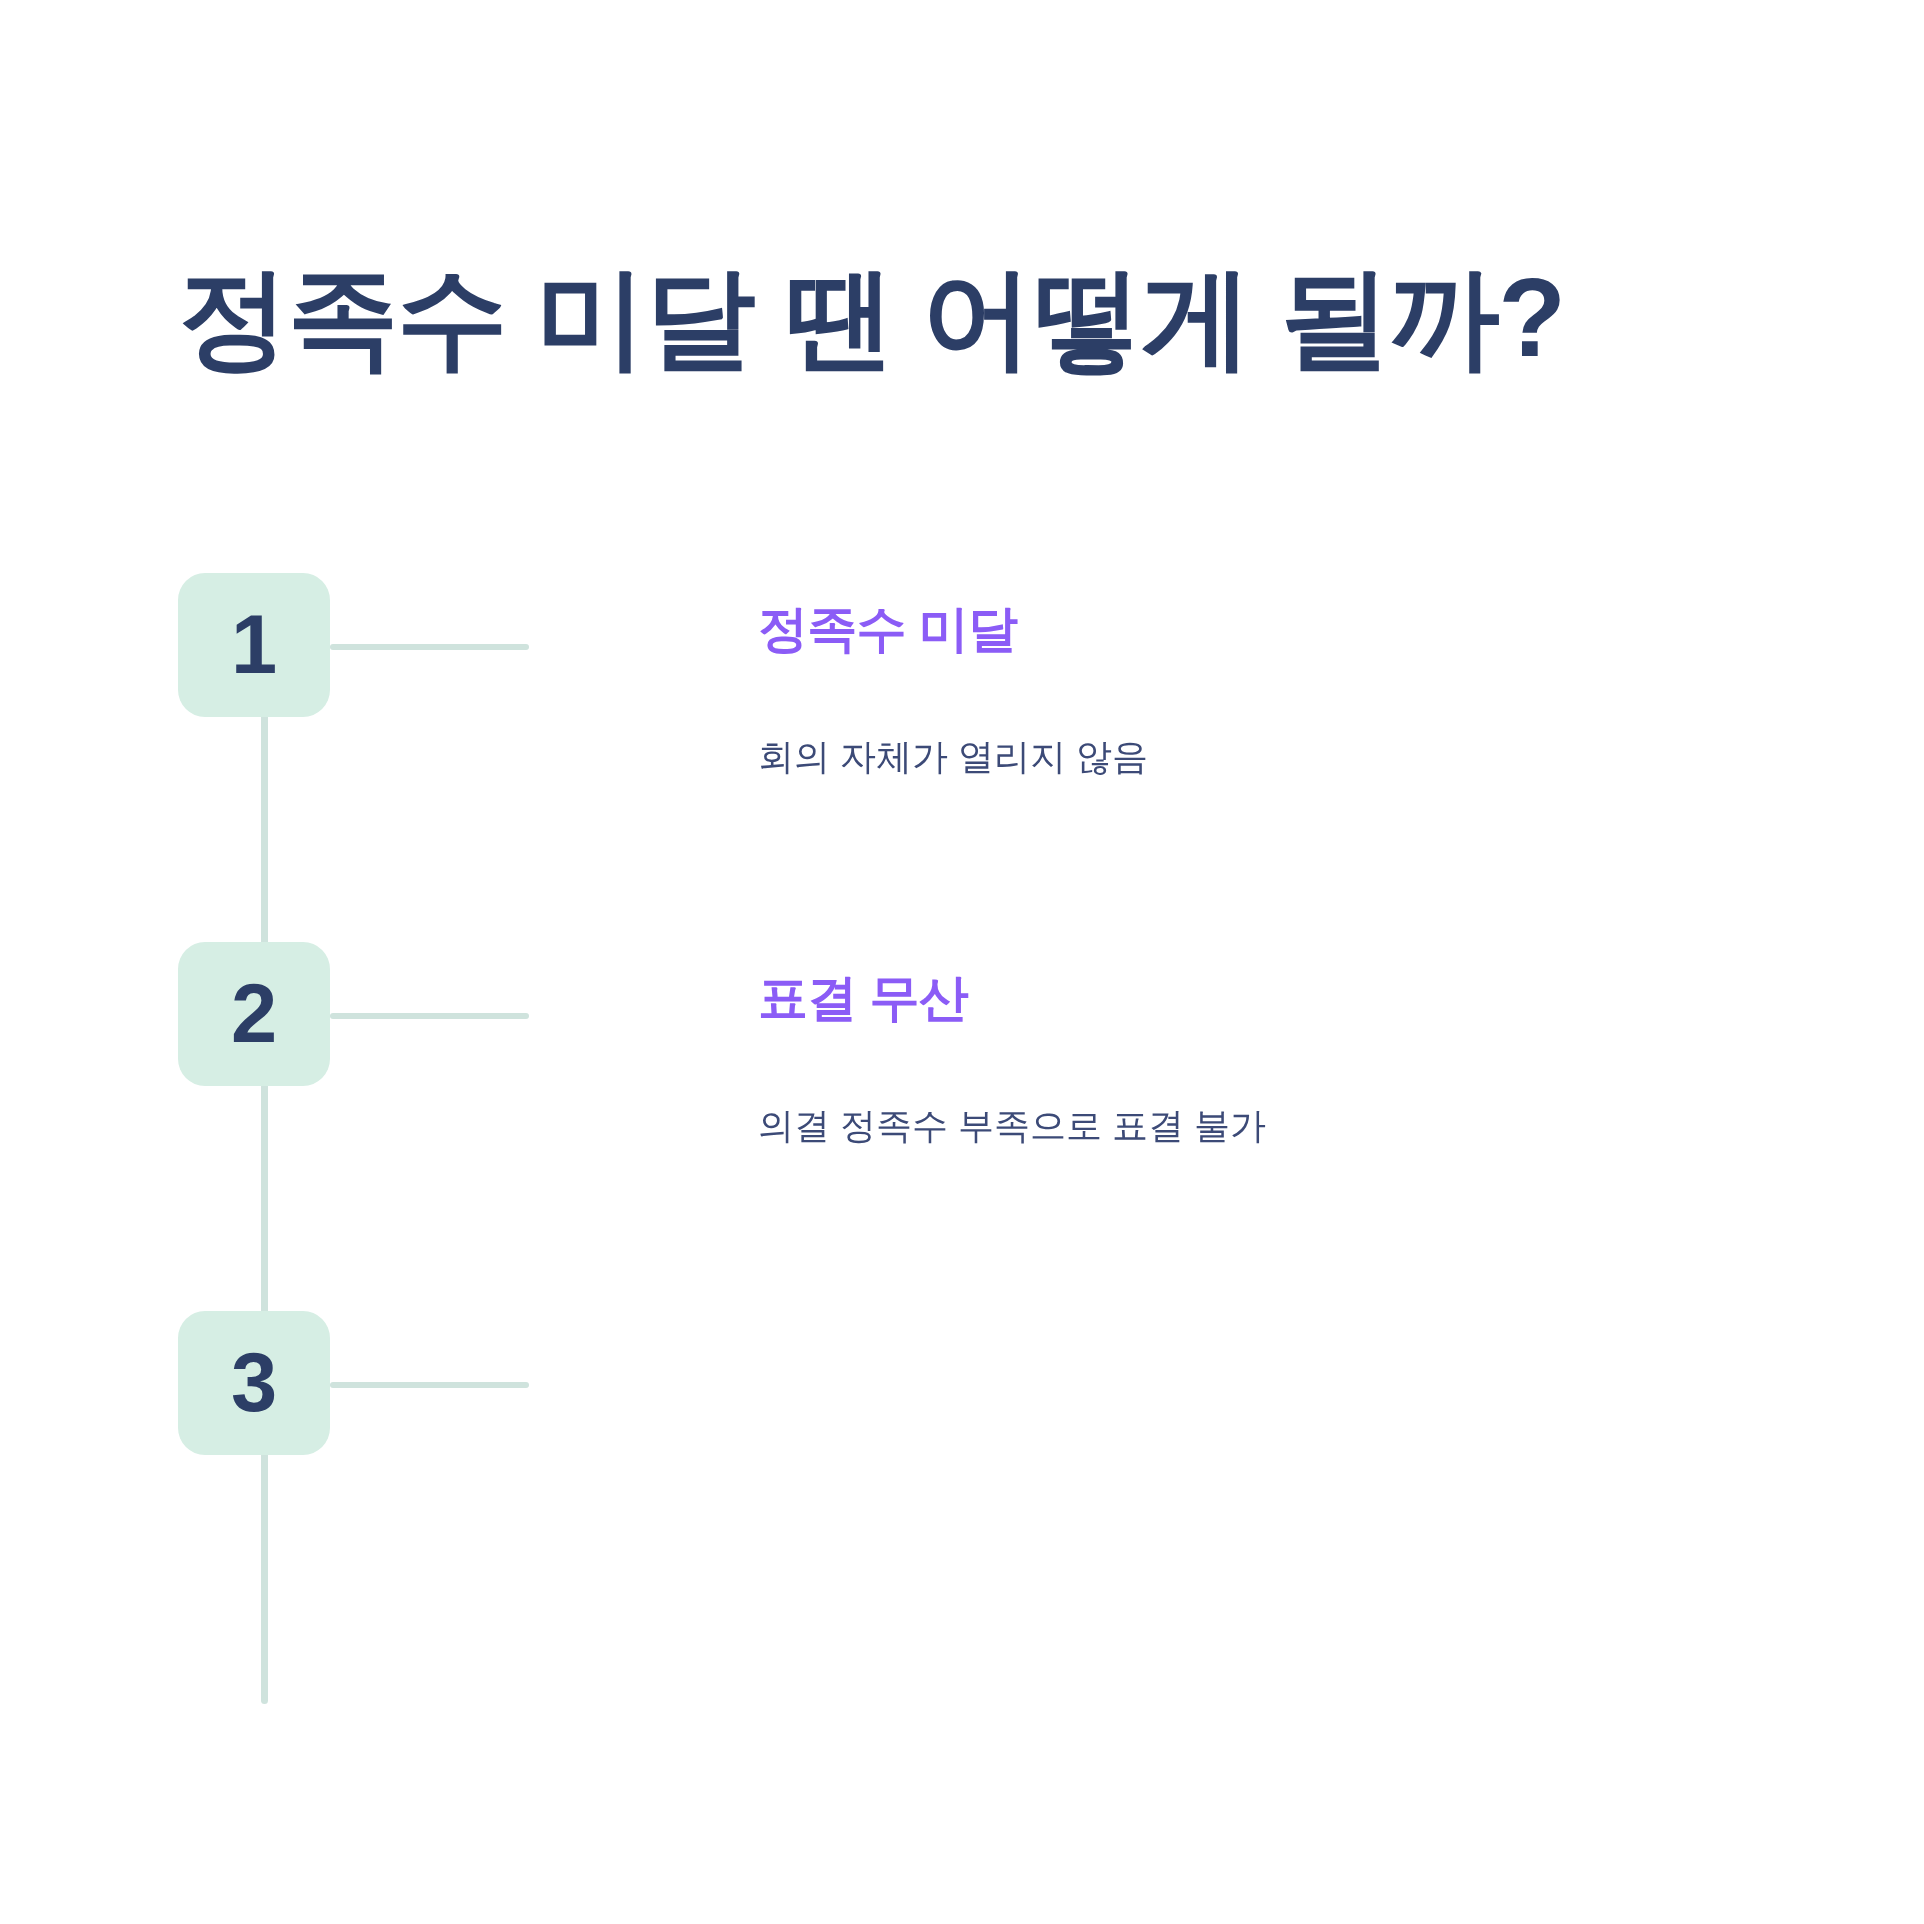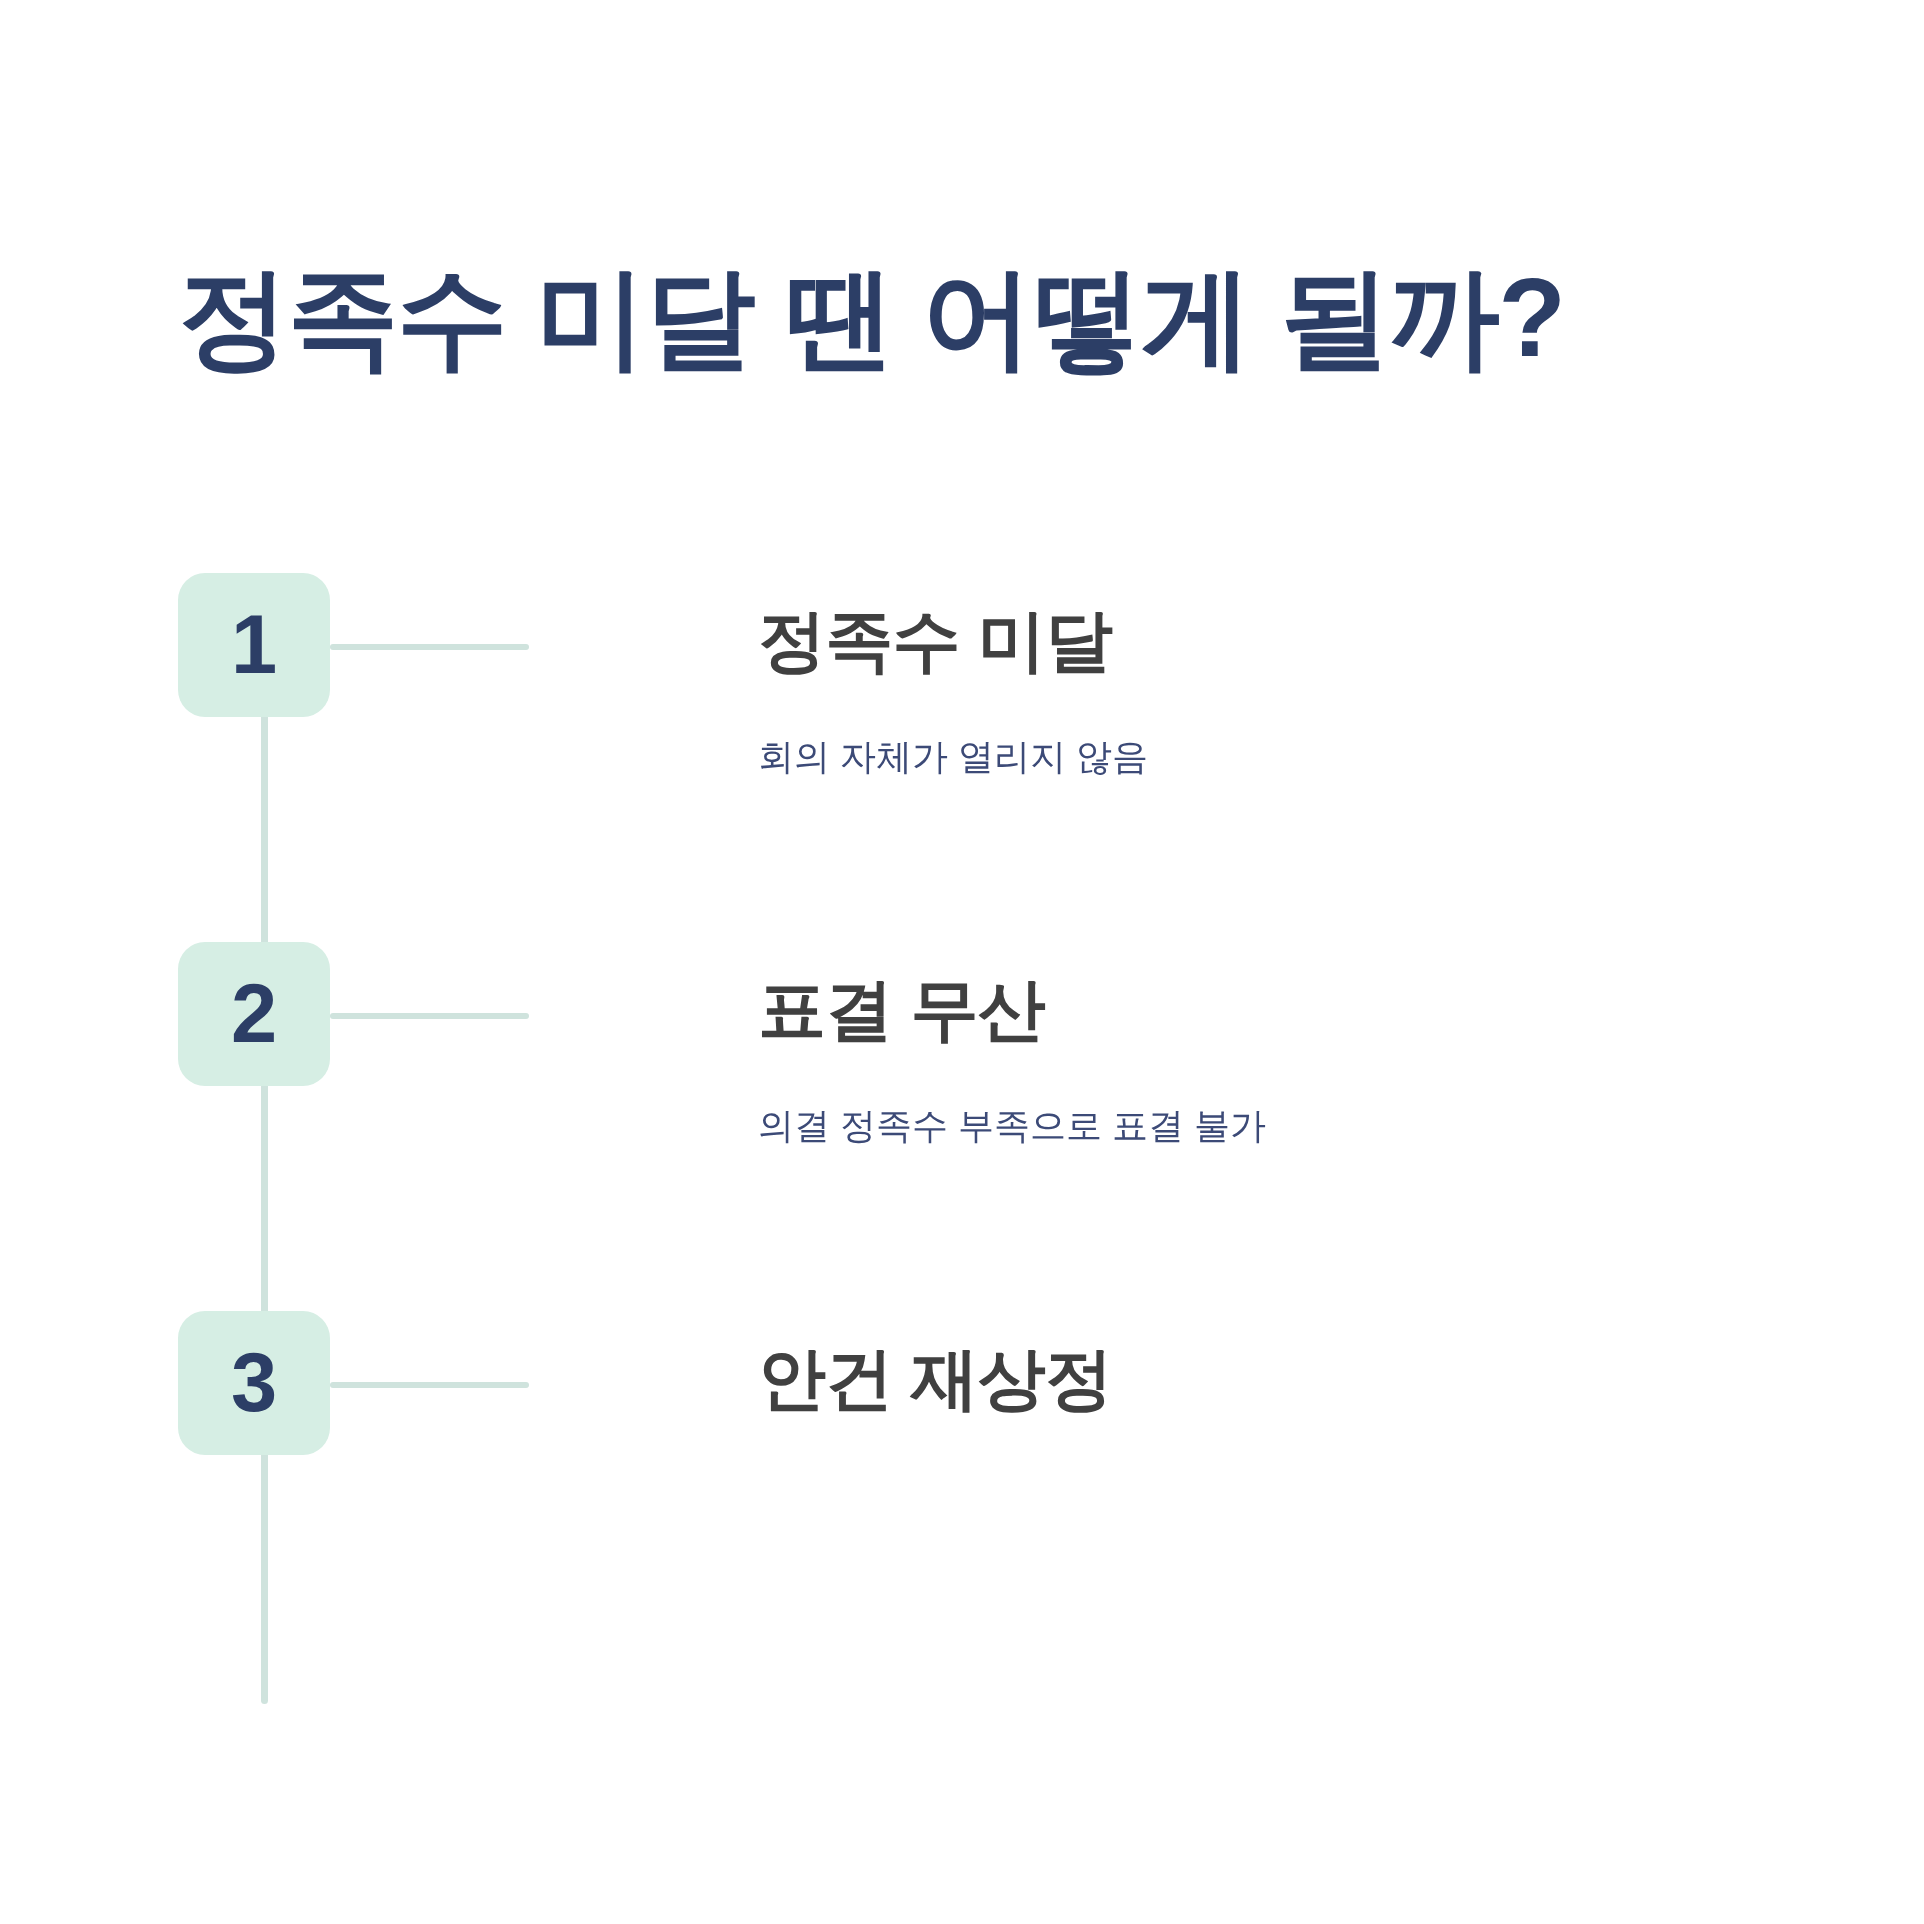--- a/index.html
+++ b/index.html
@@ -71,23 +71,23 @@
     top: 71px;
     width: 199px;
     height: 6.4px;
     background: #cfe3dd;
     border-radius: 3.2px;
   }
   .step-title {
     position: absolute;
     left: 580px;
     top: 22.5px;
-    font-size: 68px;
+    font-size: 50px;
     font-weight: 700;
-    color: #404040;
+    color: #8b5cf6;
     letter-spacing: -0.8px;
     white-space: nowrap;
   }
   .step-desc {
     position: absolute;
     left: 580px;
     top: 160px;
     font-size: 36px;
     font-weight: 400;
     color: #3c4a77;
@@ -115,18 +115,17 @@
     <div class="step">
       <div class="badge">2</div>
       <div class="connector"></div>
       <div class="step-title">표결 무산</div>
       <div class="step-desc">의결 정족수 부족으로 표결 불가</div>
     </div>
 
     <div class="step">
       <div class="badge">3</div>
       <div class="connector"></div>
-      <div class="step-title">안건 재상정</div>
     </div>
 
   </div>
 </div>
 
 
 </body></html>

